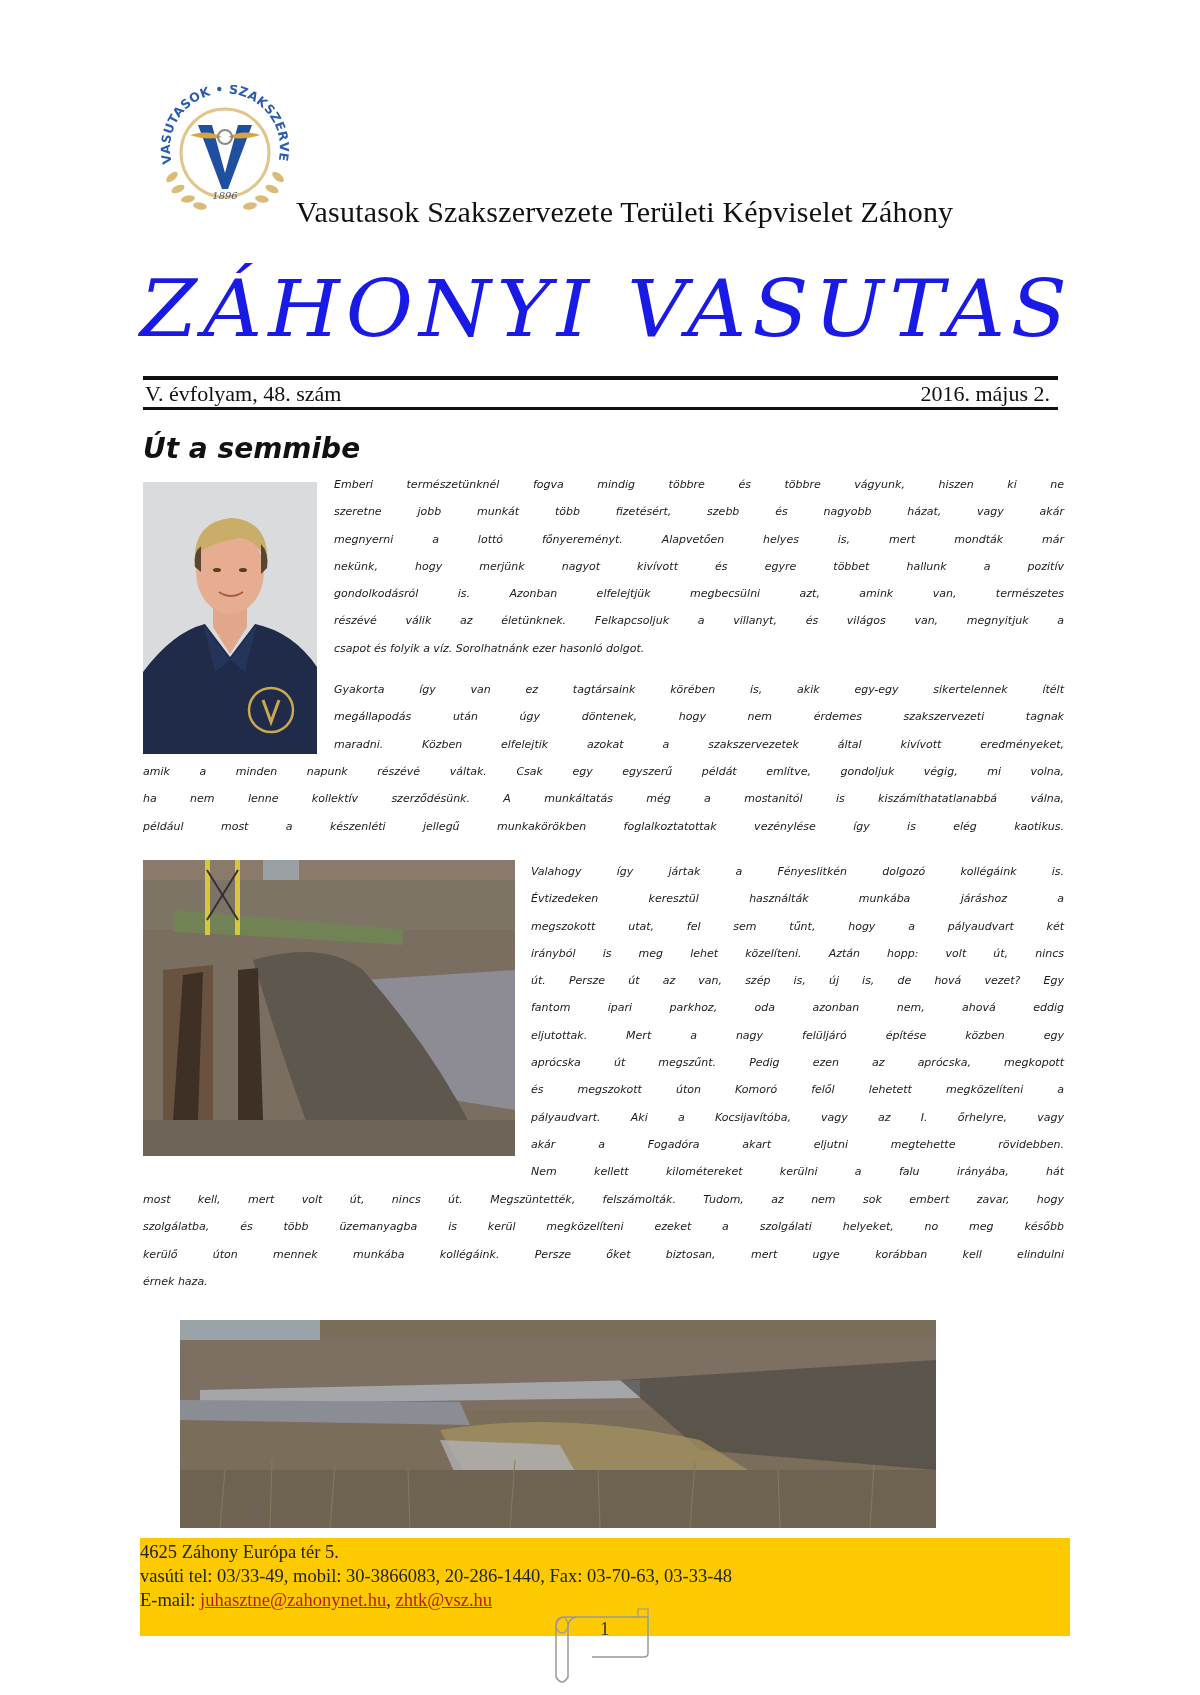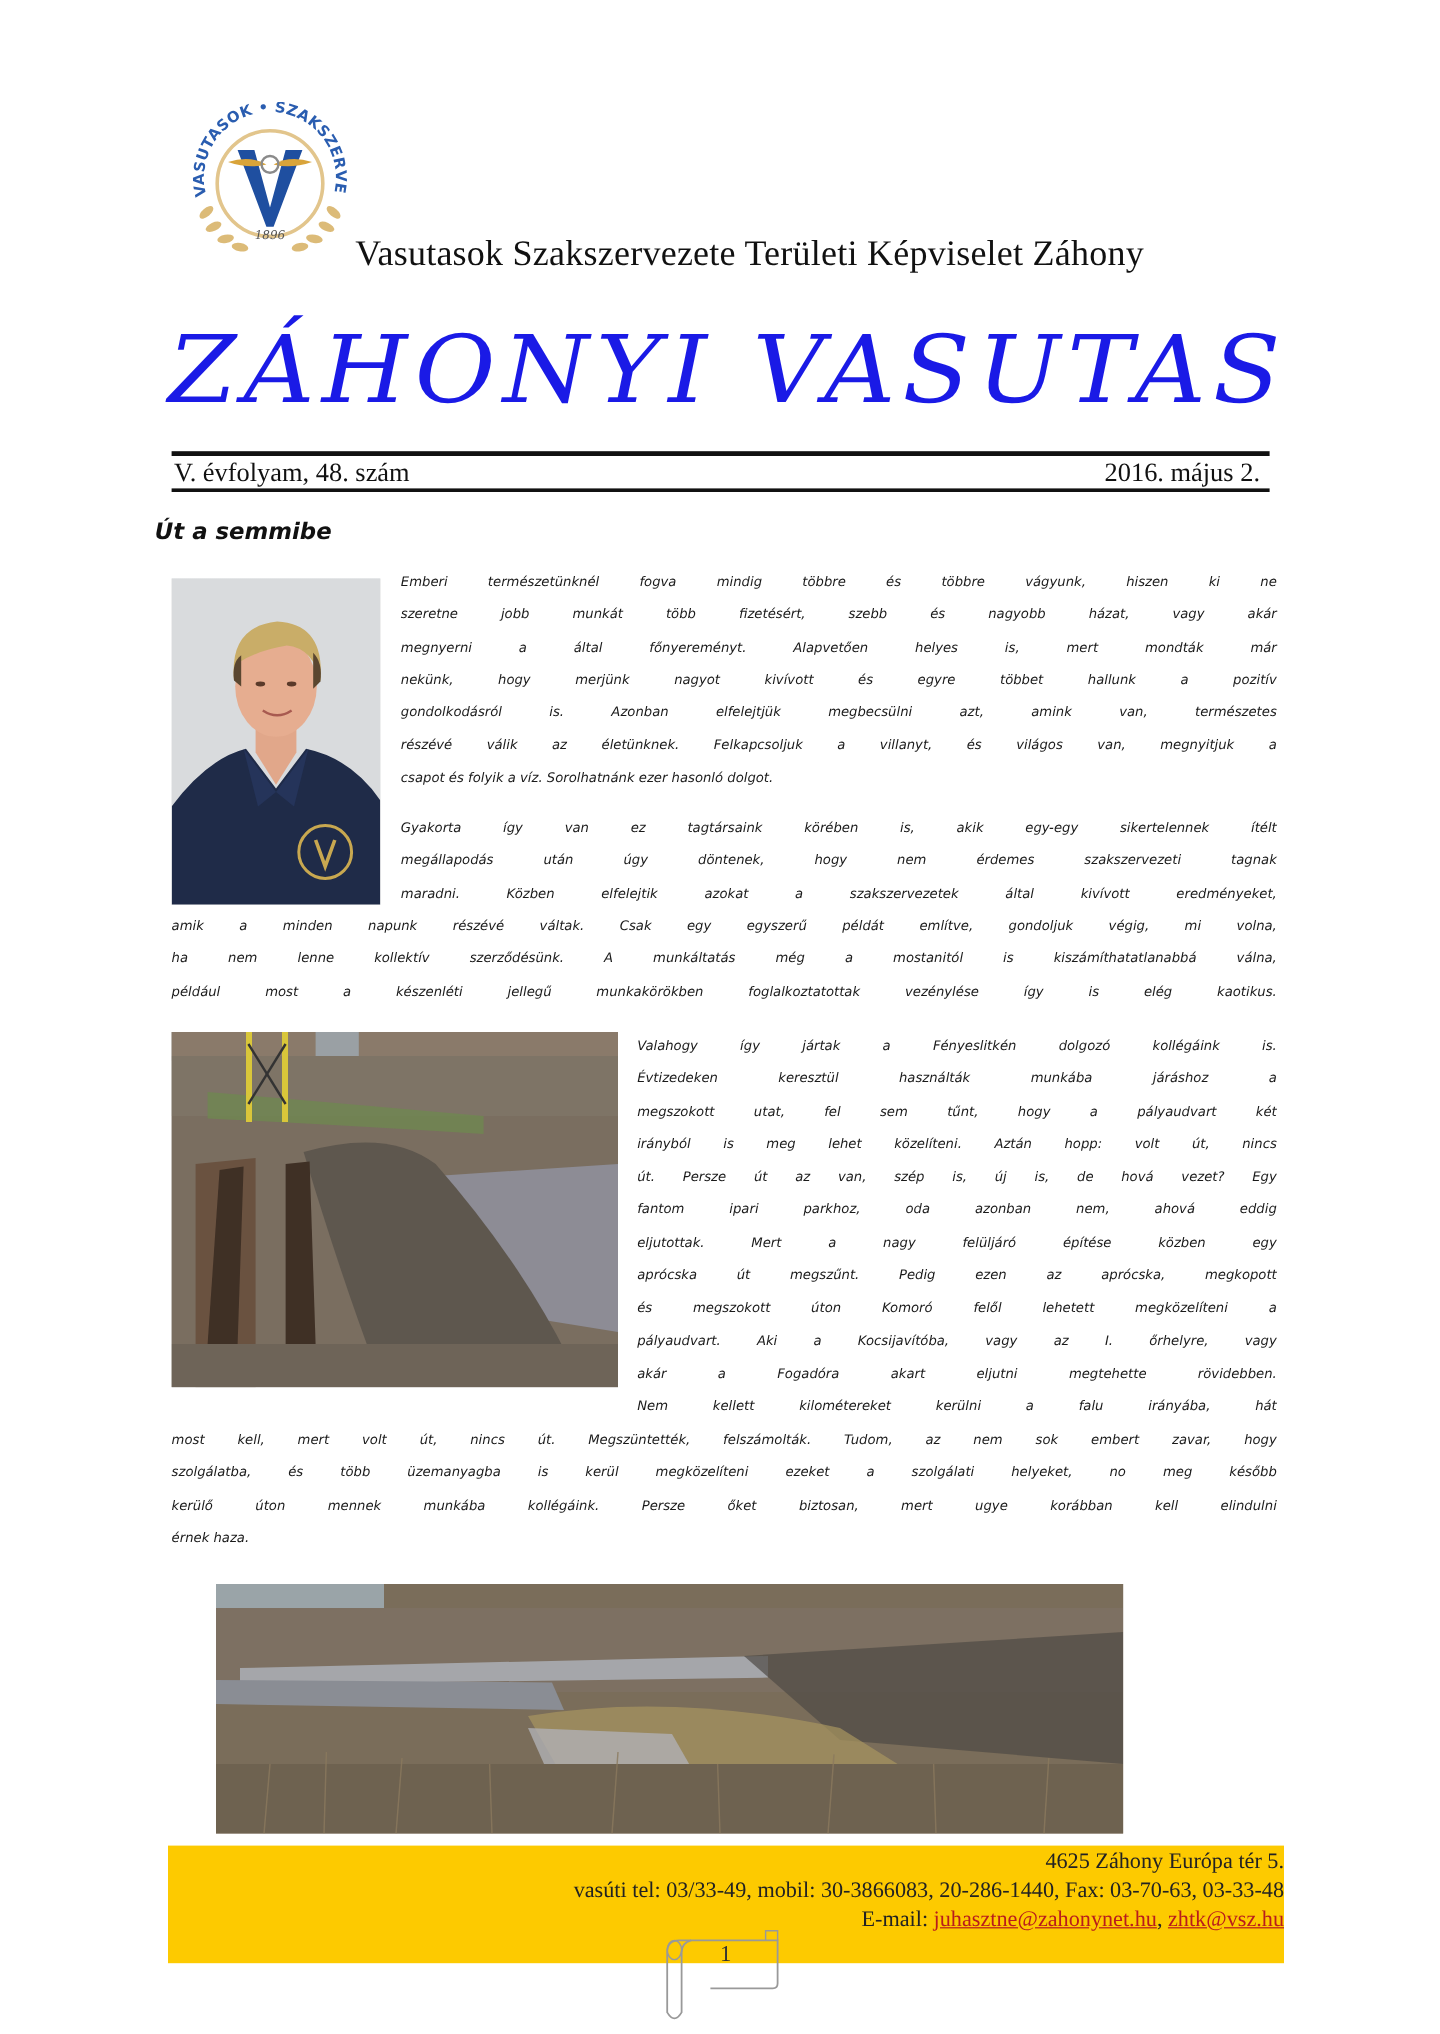--- a/index.html
+++ b/index.html
@@ -9,31 +9,31 @@
   .org-name { position: absolute; left: 296px; top: 195px; font-size: 30px; font-family: "Liberation Serif", serif; color: #111; letter-spacing: 0.2px; white-space: nowrap; }
 
   .masthead { position: absolute; left: 140px; top: 268px; width: 930px; text-align: center; font-family: "DejaVu Serif", serif; font-style: italic; font-size: 82px; color: #1a1ae6; letter-spacing: 6px; white-space: nowrap; line-height: 1; transform: scaleY(0.95); }
 
   .rule-top { position: absolute; left: 143px; top: 376px; width: 915px; height: 4px; background: #111; }
   .issue-bar { position: absolute; left: 143px; top: 381px; width: 915px; height: 24px; font-size: 22px; font-family: "Liberation Serif", serif; }
   .issue-left { position: absolute; left: 2px; top: 0; }
   .issue-right { position: absolute; right: 8px; top: 0; }
   .rule-bottom { position: absolute; left: 143px; top: 407px; width: 915px; height: 3px; background: #111; }
 
-  .article-title { position: absolute; left: 129px; top: 432px; font-family: "DejaVu Sans", sans-serif; font-weight: bold; font-style: italic; font-size: 19px; color: #111; }
+  .article-title { position: absolute; left: 143px; top: 432px; font-family: "DejaVu Sans", sans-serif; font-weight: bold; font-style: italic; font-size: 28px; color: #111; }
 
   .para { position: absolute; font-family: "DejaVu Sans", sans-serif; font-style: italic; font-size: 11px; line-height: 27.3px; text-align: justify; color: #1a1a1a; margin: 0; }
   .para span.line { display: block; text-align-last: justify; white-space: nowrap; }
   .para span.line.last { text-align-last: left; }
 
   .photo-portrait { position: absolute; left: 143px; top: 482px; width: 174px; height: 272px; background: linear-gradient(180deg, #d8dadc 0%, #dcdedf 45%, #c9ccce 100%); overflow: hidden; }
   .photo-track { position: absolute; left: 143px; top: 860px; width: 372px; height: 296px; overflow: hidden; background: #7b7063; }
   .photo-field { position: absolute; left: 180px; top: 1320px; width: 756px; height: 208px; overflow: hidden; background: #7c6f5d; }
 
-  .footer { position: absolute; left: 140px; top: 1538px; width: 930px; height: 96px; background: #fdca00; text-align: right; font-family: "Liberation Serif", serif; font-size: 18.5px; line-height: 24px; color: #222; padding-top: 2px; }
+  .footer { position: absolute; left: 140px; top: 1538px; width: 930px; height: 96px; background: #fdca00; text-align: left; font-family: "Liberation Serif", serif; font-size: 18.5px; line-height: 24px; color: #222; padding-top: 2px; }
   .footer a { color: #b91c1c; text-decoration: underline; }
   .page-scroll { position: absolute; left: 552px; top: 1605px; width: 110px; height: 80px; }
   .page-num { position: absolute; left: 600px; top: 1618px; font-family: "Liberation Serif", serif; font-size: 19px; color: #333; }
 </style>
 </head>
 <body>
 
 <div class="logo">
   <svg width="150" height="135" viewBox="0 0 150 135">
     <defs>
@@ -99,21 +99,21 @@
     <path d="M 76 110 Q 88 118 100 110" stroke="#a85a50" stroke-width="2" fill="none"></path>
 
     <circle cx="128" cy="228" r="22" fill="none" stroke="#c8a850" stroke-width="2.5"></circle>
     <path d="M 120 218 L 128 240 L 136 218" stroke="#c8a850" stroke-width="3" fill="none"></path>
   </svg>
 </div>
 
 <div class="para" style="left:334px; top:471px; width:730px;">
   <span class="line">Emberi természetünknél fogva mindig többre és többre vágyunk, hiszen ki ne</span>
   <span class="line">szeretne jobb munkát több fizetésért, szebb és nagyobb házat, vagy akár</span>
-  <span class="line">megnyerni a által főnyereményt. Alapvetően helyes is, mert mondták már</span>
+  <span class="line">megnyerni a lottó főnyereményt. Alapvetően helyes is, mert mondták már</span>
   <span class="line">nekünk, hogy merjünk nagyot kivívott és egyre többet hallunk a pozitív</span>
   <span class="line">gondolkodásról is. Azonban elfelejtjük megbecsülni azt, amink van, természetes</span>
   <span class="line">részévé válik az életünknek. Felkapcsoljuk a villanyt, és világos van, megnyitjuk a</span>
   <span class="line last">csapot és folyik a víz. Sorolhatnánk ezer hasonló dolgot.</span>
 </div>
 
 <div class="para" style="left:334px; top:676px; width:730px;">
   <span class="line">Gyakorta így van ez tagtársaink körében is, akik egy-egy sikertelennek ítélt</span>
   <span class="line">megállapodás után úgy döntenek, hogy nem érdemes szakszervezeti tagnak</span>
   <span class="line">maradni. Közben elfelejtik azokat a szakszervezetek által kivívott eredményeket,</span>

